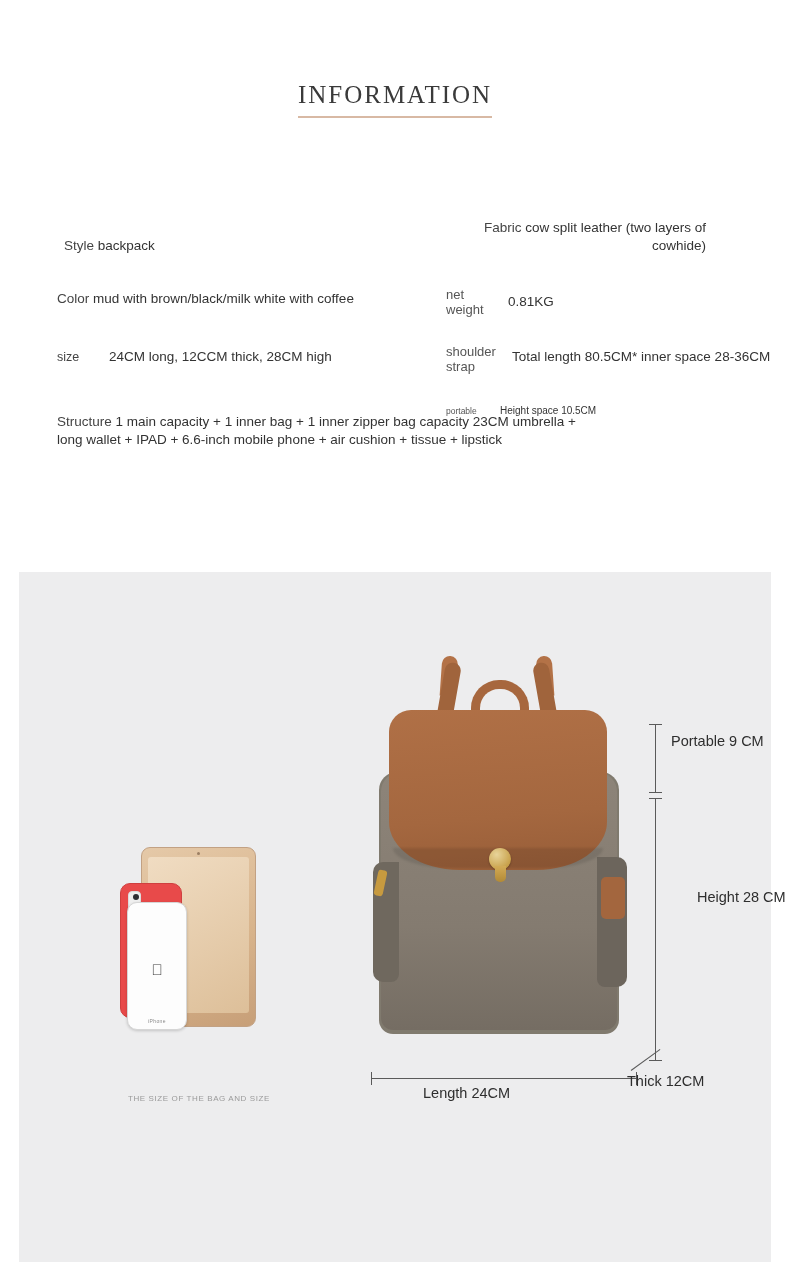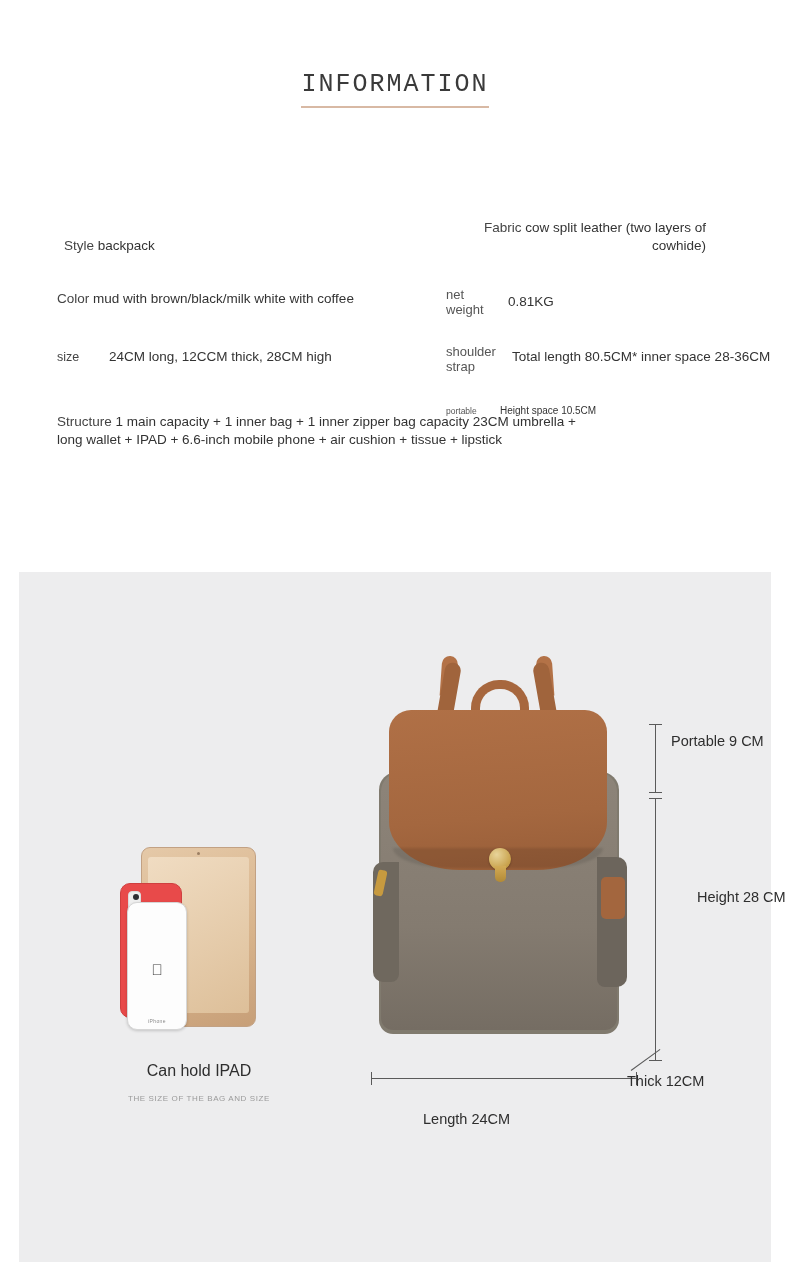--- a/index.html
+++ b/index.html
@@ -25,21 +25,22 @@
     text-align: center;
   }
   .title {
     display: inline-block;
     font-size: 25px;
     letter-spacing: 2px;
     font-weight: 400;
     color: #3a3a3a;
     padding-bottom: 7px;
     border-bottom: 2px solid #d8b9a4;
-    font-family: Liberation Mono, monospace;
+    font-family: Liberation Serif, serif;
+    margin-top: 11px;
   }
 
   
   .specs {
     position: absolute;
     top: 205px;
     left: 57px;
     width: 680px;
     font-size: 13.5px;
     line-height: 1.35;
@@ -392,21 +393,20 @@
         </div>
       </div>
       <div class="phone-white">
         <div class="notch"></div>
         <div class="apple"></div>
         <div class="brand">iPhone</div>
       </div>
     </div>
 
     <div class="dev-caption-box">
-      <div class="caption-ipad">Can hold IPAD</div>
       <div class="caption-ipad-sub">THE SIZE OF THE BAG AND SIZE</div>
     </div>
 
     <div class="bag">
       <div class="strap-top-l"></div>
       <div class="strap-top-r"></div>
       <div class="strap left"></div>
       <div class="strap right"></div>
       <div class="handle"></div>
       <div class="body-base"></div>
@@ -427,20 +427,20 @@
     <div class="dim-label" style="left:652px; top:160px; width:95px;">Portable 9 CM</div>
 
     <div class="dim-v" style="left:636px; top:226px; height:262px;"></div>
     <div class="tick" style="left:630px; top:226px; width:13px; height:1px;"></div>
     <div class="tick" style="left:630px; top:488px; width:13px; height:1px;"></div>
     <div class="dim-label" style="left:678px; top:316px; width:90px;">Height 28 CM</div>
 
     <div class="dim-h" style="left:352px; top:506px; width:265px;"></div>
     <div class="tick" style="left:352px; top:500px; width:1px; height:13px;"></div>
     <div class="tick" style="left:617px; top:500px; width:1px; height:13px;"></div>
-    <div class="dim-label" style="left:404px; top:538px; width:160px;">Length 24CM</div>
+    <div class="dim-label" style="left:404px; top:512px; width:160px;">Length 24CM</div>
 
     <div class="dim-h" style="left:612px; top:498px; width:36px; transform: rotate(-36deg); transform-origin: left center;"></div>
     <div class="dim-label" style="left:608px; top:500px; width:120px;">Thick 12CM</div>
 
   </div>
 
 </div>
 
 </body></html>

